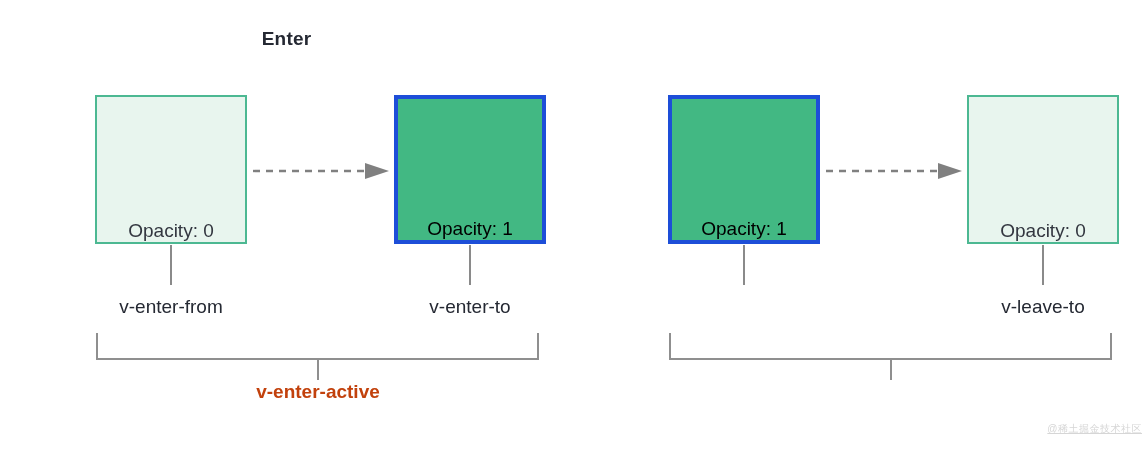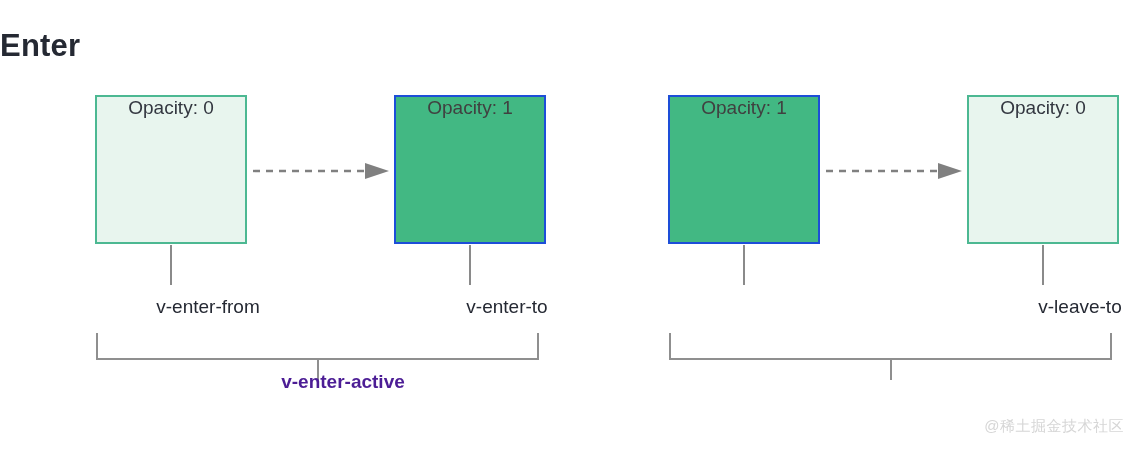--- a/index.html
+++ b/index.html
@@ -23,47 +23,48 @@
     top: 0;
     height: 450px;
   }
   .section-enter { left: 0px;   width: 573px; }
   .section-leave { left: 573px; width: 573px; }
 
   .section-title {
     position: absolute;
     top: 28px;
     width: 100%;
-    font-size: 31px;
+    text-align: center;
+    font-size: 19px;
     font-weight: bold;
     color: #252933;
     letter-spacing: 0.2px;
   }
 
   
   .state-box {
     position: absolute;
     top: 95px;
     width: 152px;
     height: 149px;
     box-sizing: border-box;
     display: flex;
-    align-items: flex-start;
+    align-items: flex-end;
     justify-content: center;
     font-size: 19px;
   }
   .state-box.faded {
     background: #e8f5ee;
     border: 2px solid #4cb892;
     color: #333740;
   }
   .state-box.solid {
     background: #42b883;
-    border: 2px solid #1d4ed8;
-    color: #404040;
+    border: 4px solid #1d4ed8;
+    color: #000000;
   }
 
   .box-a { left: 95px; }
   .box-b { left: 394px; }
 
   
   .arrow {
     position: absolute;
     top: 163px;
     left: 253px;
@@ -83,21 +84,20 @@
   .connector-b { left: 469px; }
 
   
   .state-label {
     position: absolute;
     top: 296px;
     font-size: 19px;
     color: #252933;
     white-space: nowrap;
     transform: translateX(-50%);
-    margin-left: 37px;
   }
   .state-label-a { left: 171px; }
   .state-label-b { left: 470px; }
 
   
   .bracket {
     position: absolute;
     top: 333px;
     left: 96px;
     width: 443px;
@@ -110,39 +110,39 @@
   .bracket-stem {
     position: absolute;
     top: 358px;
     left: 317px;
     width: 2px;
     height: 22px;
     background: #8f8f8f;
   }
   .bracket-label {
     position: absolute;
-    top: 371px;
+    top: 381px;
     left: 318px;
     transform: translateX(-50%);
     font-size: 19px;
     font-weight: bold;
-    color: #4c1d95;
+    color: #c2410c;
     white-space: nowrap;
-    margin-left: 25px;
   }
 
   
   .watermark {
     position: absolute;
-    right: 22px;
+    right: 4px;
     bottom: 14px;
-    font-size: 15px;
+    font-size: 10px;
     color: #d6d6d6;
     white-space: nowrap;
     letter-spacing: 0.5px;
+    text-decoration: underline;
   }
 </style>
 </head>
 <body>
 
 <div class="diagram">
 
   <div class="section section-enter">
 
     <div class="section-title">Enter</div>

